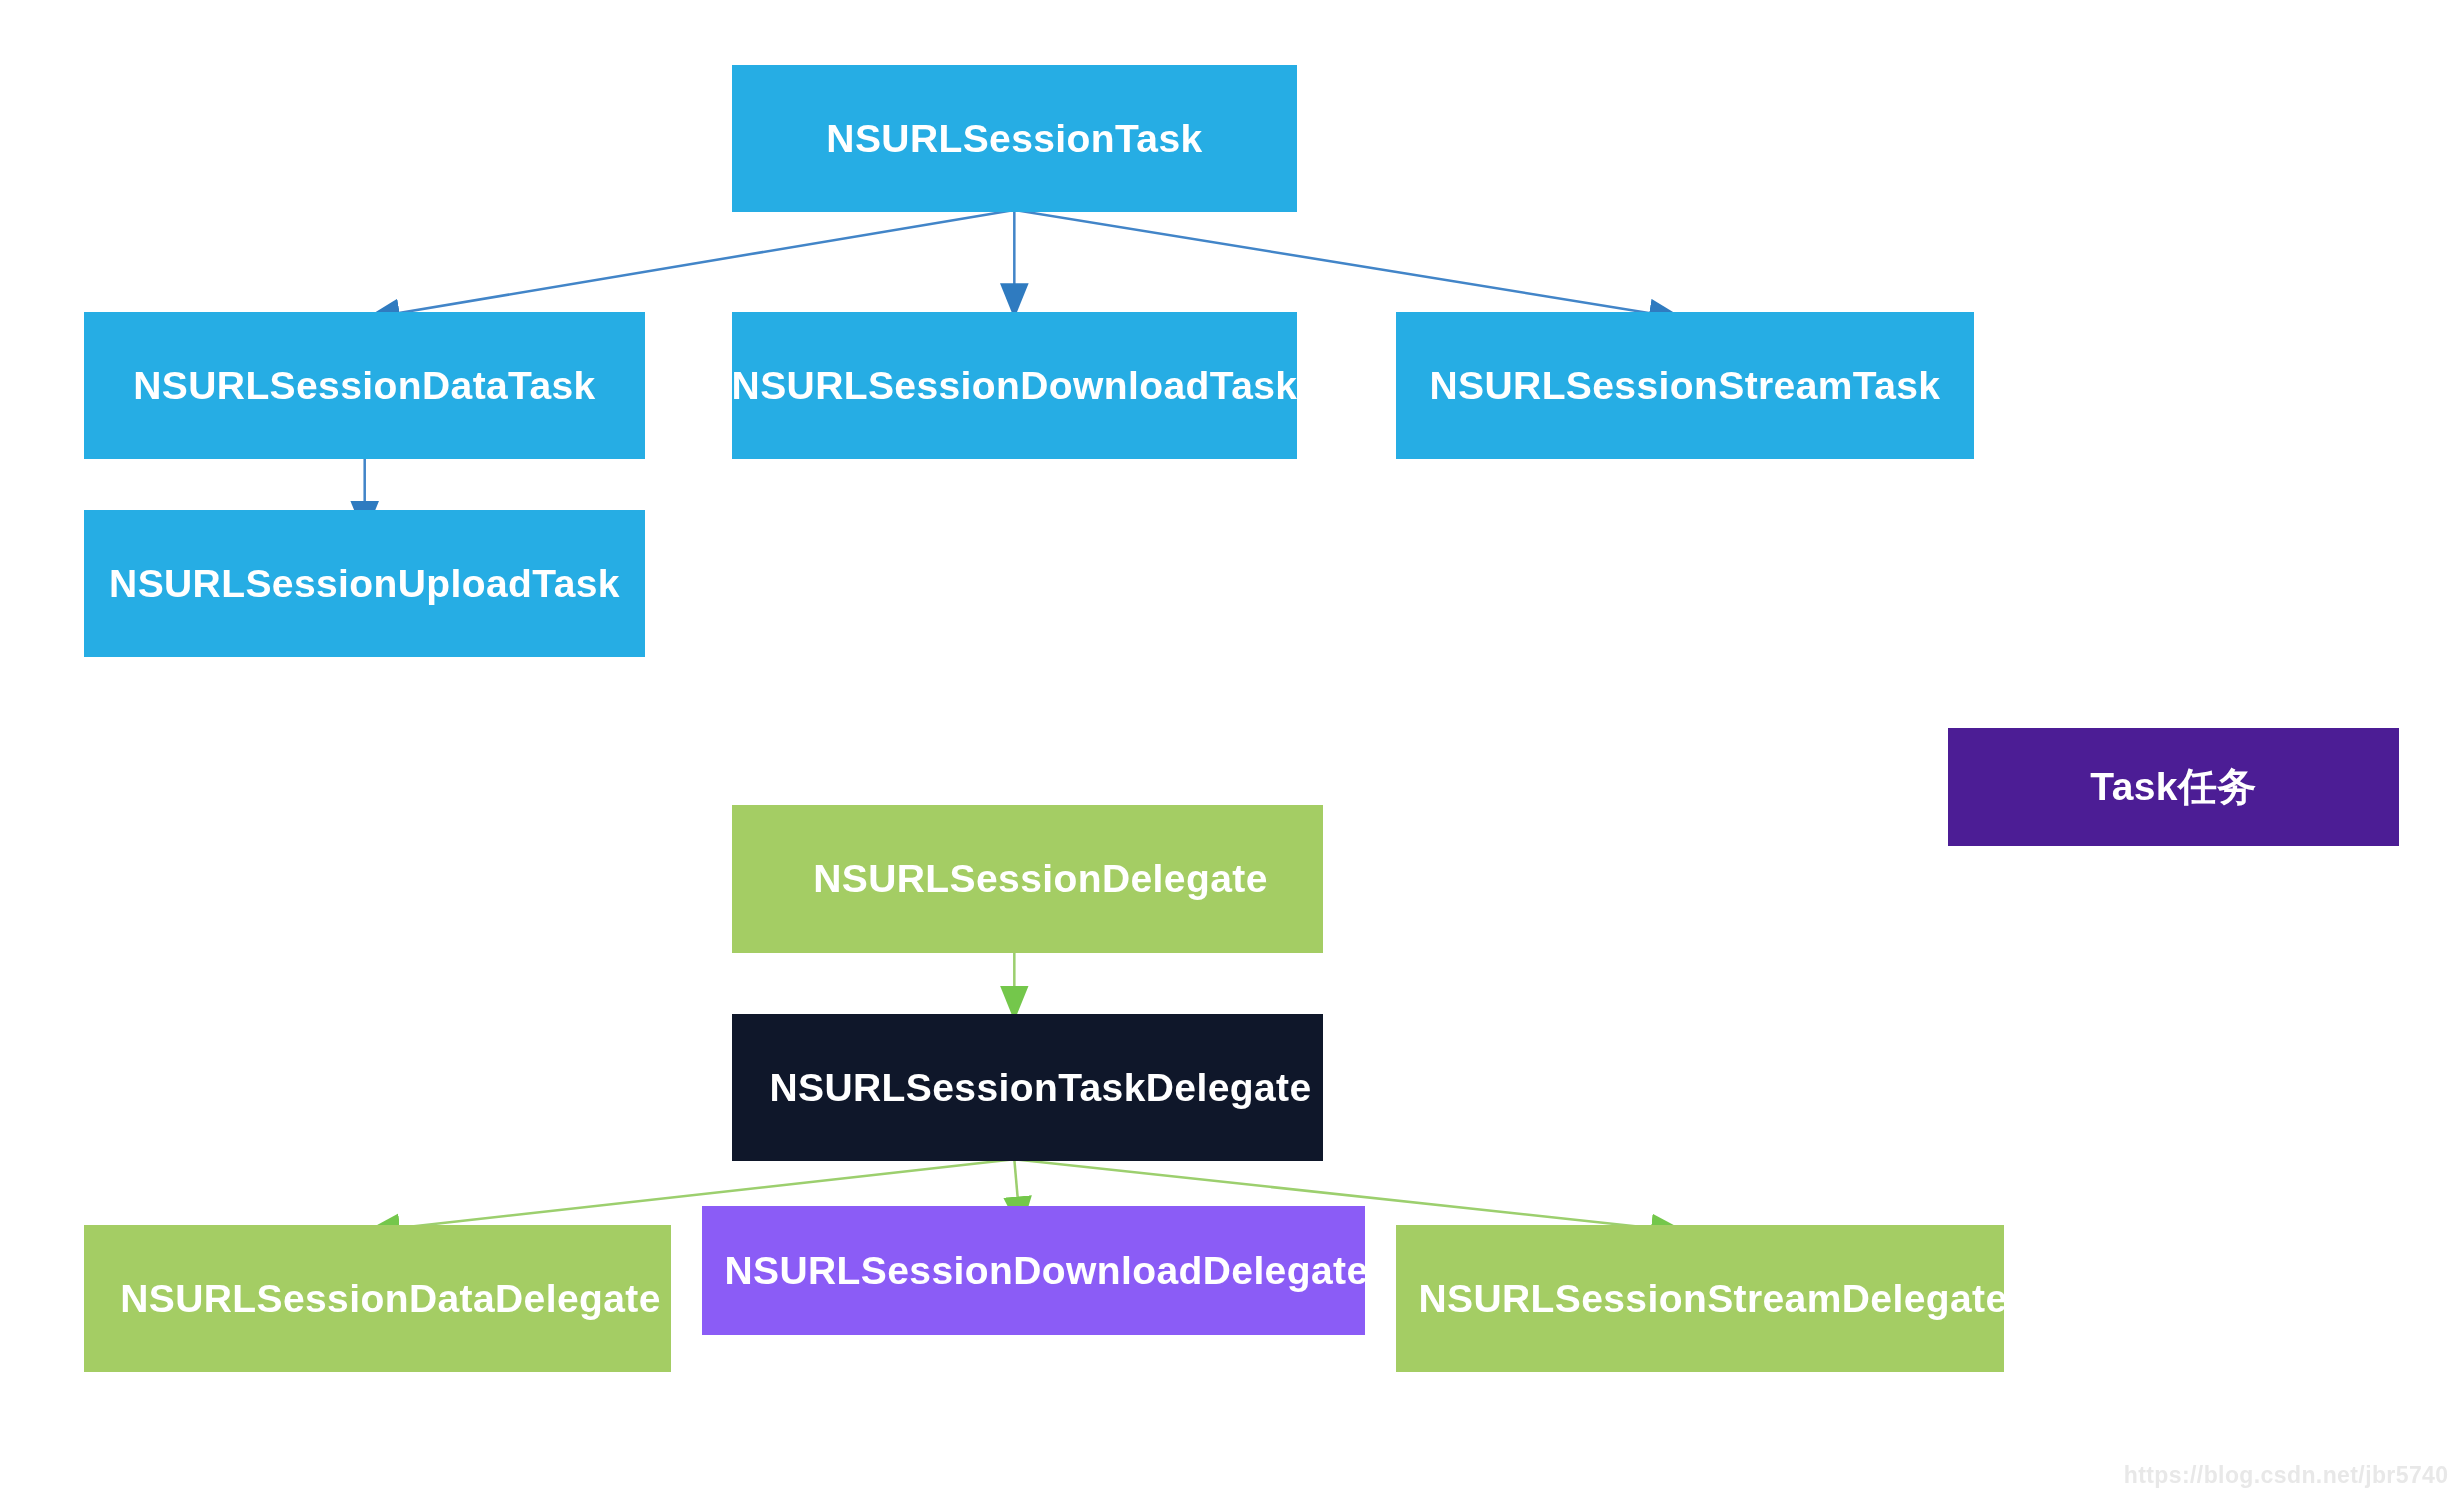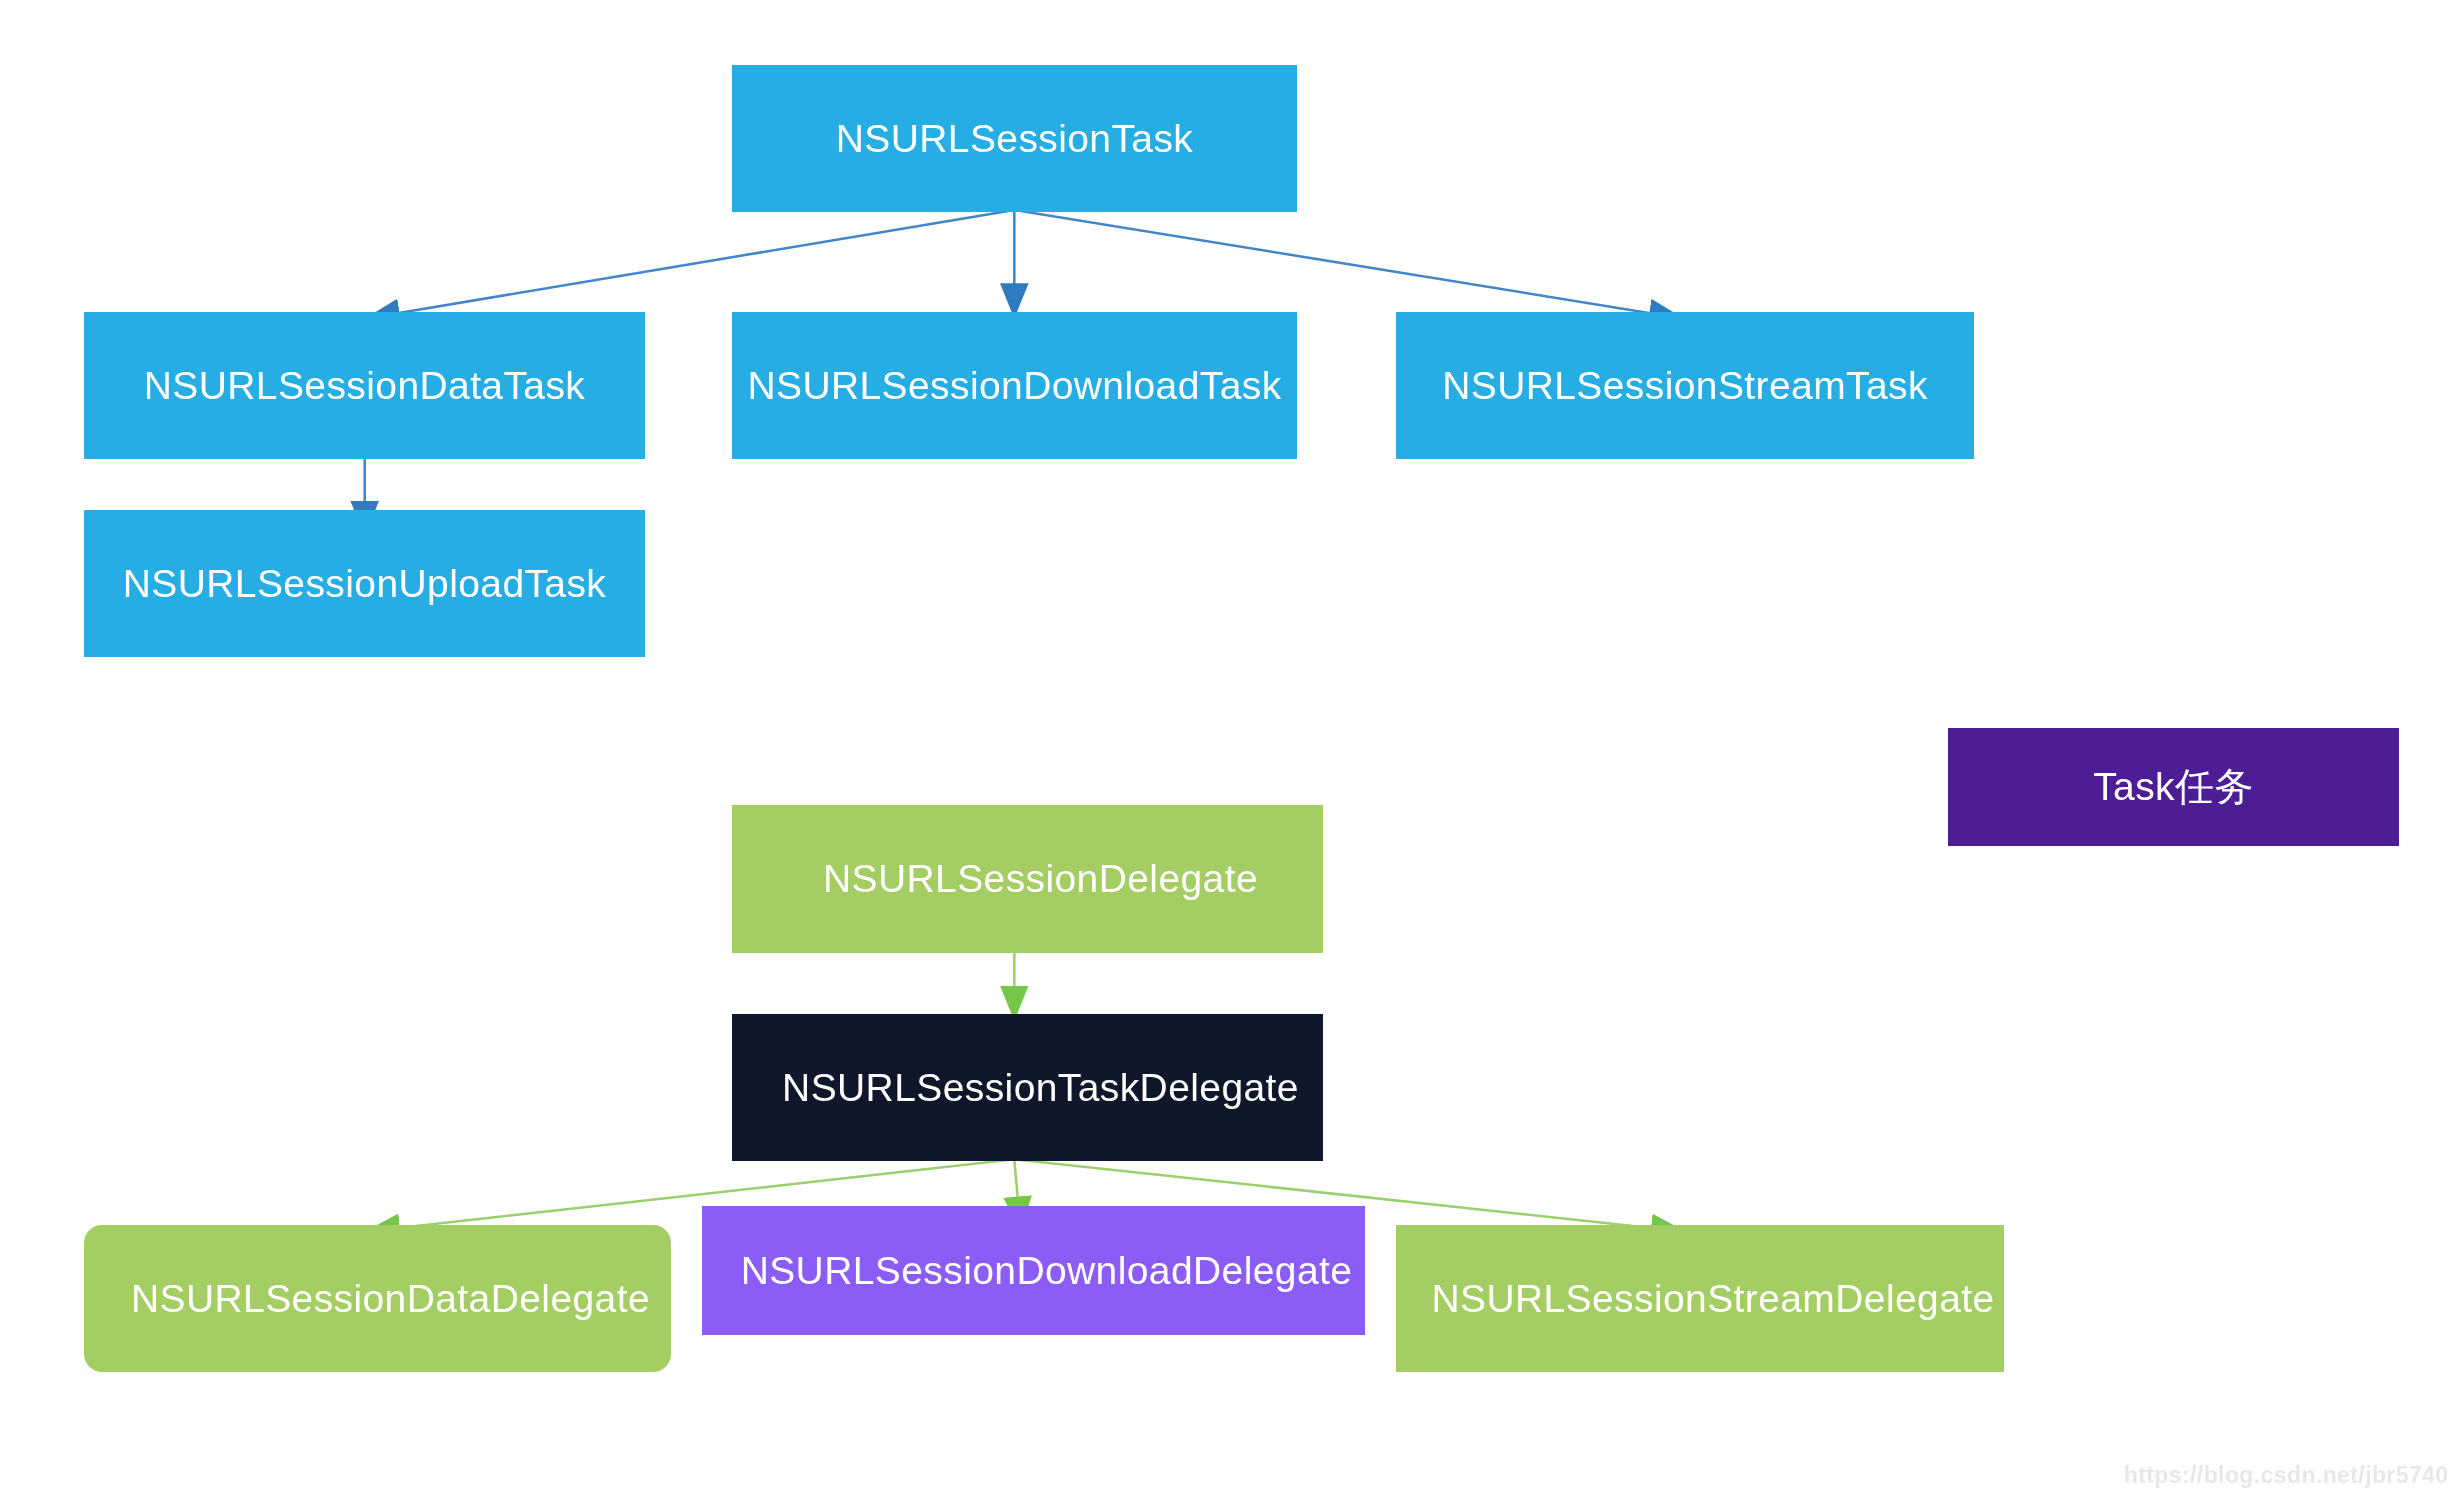--- a/index.html
+++ b/index.html
@@ -22,21 +22,21 @@
     width: 2462px;
     height: 1494px;
     pointer-events: none;
   }
   .node {
     position: absolute;
     display: flex;
     align-items: center;
     justify-content: center;
     color: #ffffff;
-    font-weight: normal;
+    font-weight: bold;
     font-size: 39px;
     letter-spacing: 0.4px;
     text-align: center;
     white-space: nowrap;
   }
   .node.blue  { background: #26ADE4; }
   .node.green { background: #A4CD64; padding-left: 26px; }
   .watermark {
     position: absolute;
     right: 13.5px;
@@ -78,21 +78,21 @@
   <div class="node blue" style="left: 84px; top: 312px; width: 561px; height: 147px; background: rgb(38, 173, 228);">NSURLSessionDataTask</div>
 
   <div class="node blue" style="left: 1396px; top: 312px; width: 578px; height: 147px; background: rgb(38, 173, 228);">NSURLSessionStreamTask</div>
 
   <div class="node blue" style="left: 84px; top: 510px; width: 561px; height: 147px; background: rgb(38, 173, 228);">NSURLSessionUploadTask</div>
 
   <div class="node green" style="left: 732px; top: 805px; width: 565px; height: 148px; background: rgb(164, 205, 100);">NSURLSessionDelegate</div>
 
   <div class="node green" style="left: 732px; top: 1014px; width: 565px; height: 147px; background: #0f172a;">NSURLSessionTaskDelegate</div>
 
-  <div class="node green" style="left: 84px; top: 1225px; width: 561px; height: 147px; background: rgb(164, 205, 100); border-radius: 18px;">NSURLSessionDataDelegate</div>
+  <div class="node green" style="left: 84px; top: 1225px; width: 561px; height: 147px; background: rgb(164, 205, 100);">NSURLSessionDataDelegate</div>
 
   <div class="node green" style="left: 702px; top: 1206px; width: 637px; height: 129px; background: #8b5cf6;">NSURLSessionDownloadDelegate</div>
 
   <div class="node green" style="left: 1396px; top: 1225px; width: 582px; height: 147px; background: rgb(164, 205, 100);">NSURLSessionStreamDelegate</div>
 
   <div class="node blue" style="left: 1948px; top: 728px; width: 451px; height: 118px; background: #4c1d95;">Task任务</div>
 
 
   <div class="watermark" style="color: rgb(232, 232, 232);">https://blog.csdn.net/jbr5740</div>
 

